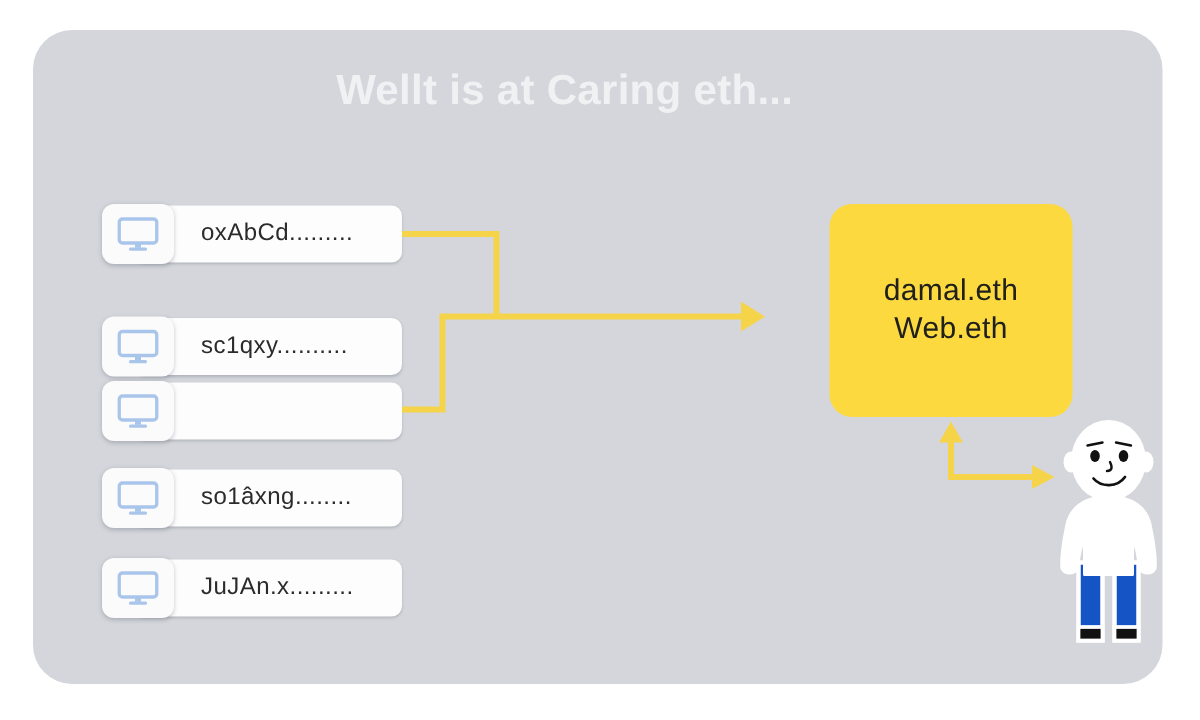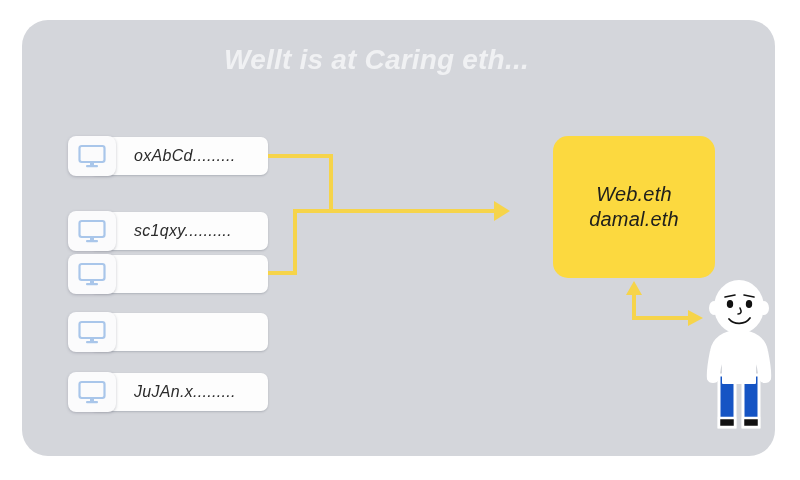--- a/index.html
+++ b/index.html
@@ -14,21 +14,20 @@
     overflow: hidden;
     font-family: "Liberation Sans", sans-serif;
     position: relative;
   }
 
   #stage {
     position: absolute;
     left: 0; top: 0;
     width: 800px;
     height: 480px;
-    font-style: italic;
   }
 
   
   #card {
     position: absolute;
     left: 22px;
     top: 20px;
     width: 753px;
     height: 436px;
     background: #d4d6db;
@@ -188,20 +187,21 @@
 
     <div class="list-item" style="top:313px">
       <div class="item-pill"></div>
       <div class="item-icon-tile">
         <svg class="monitor-icon" width="30" height="25" viewBox="0 0 30 25">
           <rect x="2.5" y="2" width="25" height="16" rx="2.2" fill="none" stroke="#a9c6ea" stroke-width="2.2"></rect>
           <rect x="13" y="18" width="4" height="3.2" fill="#a9c6ea"></rect>
           <rect x="9" y="21" width="12" height="2.2" rx="1" fill="#a9c6ea"></rect>
         </svg>
       </div>
+      <div class="item-label">so1âxng........</div>
     </div>
 
     <div class="list-item" style="top:373px">
       <div class="item-pill"></div>
       <div class="item-icon-tile">
         <svg class="monitor-icon" width="30" height="25" viewBox="0 0 30 25">
           <rect x="2.5" y="2" width="25" height="16" rx="2.2" fill="none" stroke="#a9c6ea" stroke-width="2.2"></rect>
           <rect x="13" y="18" width="4" height="3.2" fill="#a9c6ea"></rect>
           <rect x="9" y="21" width="12" height="2.2" rx="1" fill="#a9c6ea"></rect>
         </svg>
@@ -225,22 +225,22 @@
 
     <polygon points="494,201 510,211 494,221" fill="#f6d44a"></polygon>
 
     <polygon points="688,310 703,318 688,326" fill="#f6d44a"></polygon>
 
     <polygon points="626,295 634,281 642,295" fill="#f6d44a"></polygon>
   </svg>
 
   <div id="yellow-node">
     <div id="yellow-text">
+      <div class="yellow-line">damal.eth</div>
       <div class="yellow-line">Web.eth</div>
-      <div class="yellow-line">damal.eth</div>
     </div>
   </div>
 
   <svg id="person" viewBox="0 0 84 155">
 
     <rect x="22" y="96" width="16" height="52" fill="#1554c4" stroke="#ffffff" stroke-width="3"></rect>
     <rect x="46" y="96" width="16" height="52" fill="#1554c4" stroke="#ffffff" stroke-width="3"></rect>
 
     <rect x="22" y="139" width="16" height="9" fill="#111111" stroke="#ffffff" stroke-width="2.5"></rect>
     <rect x="46" y="139" width="16" height="9" fill="#111111" stroke="#ffffff" stroke-width="2.5"></rect>

